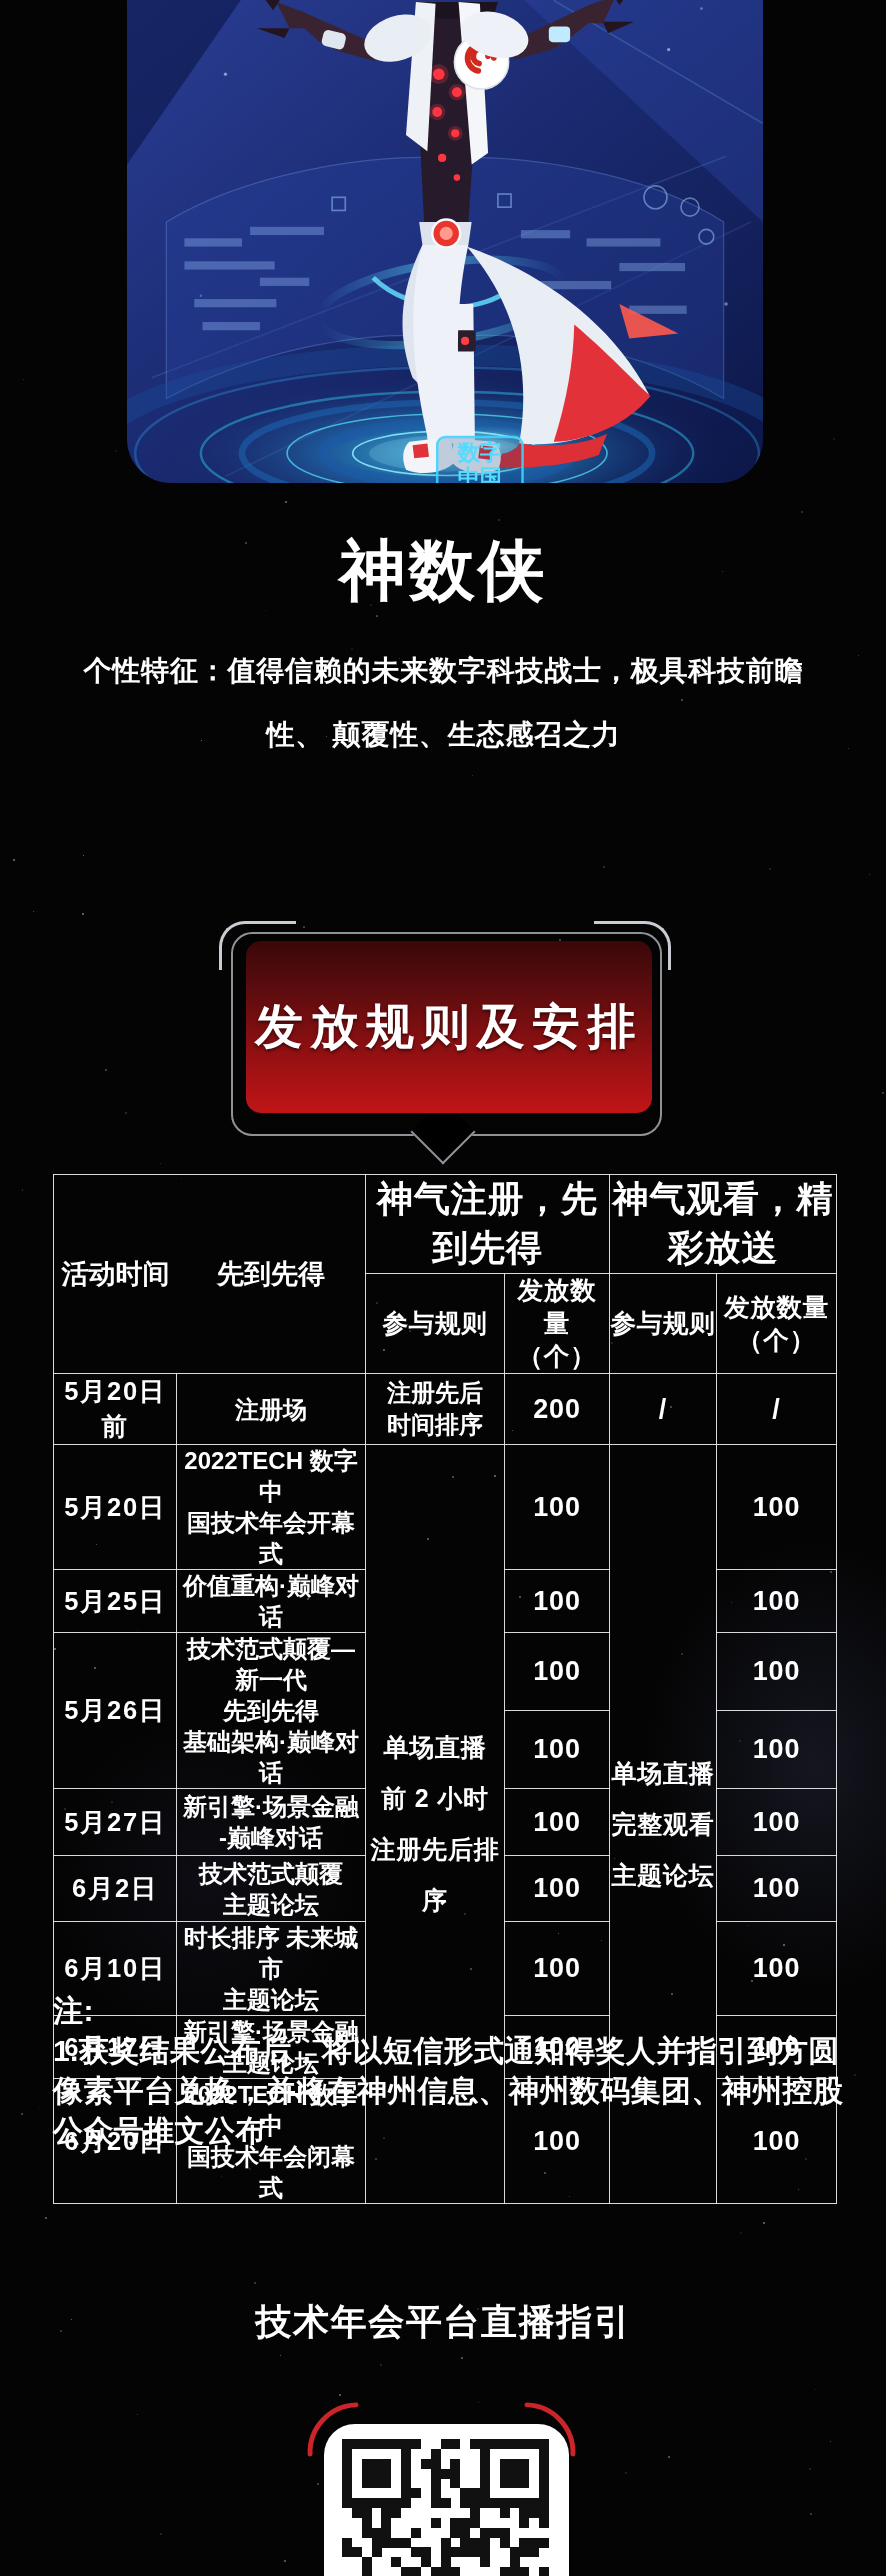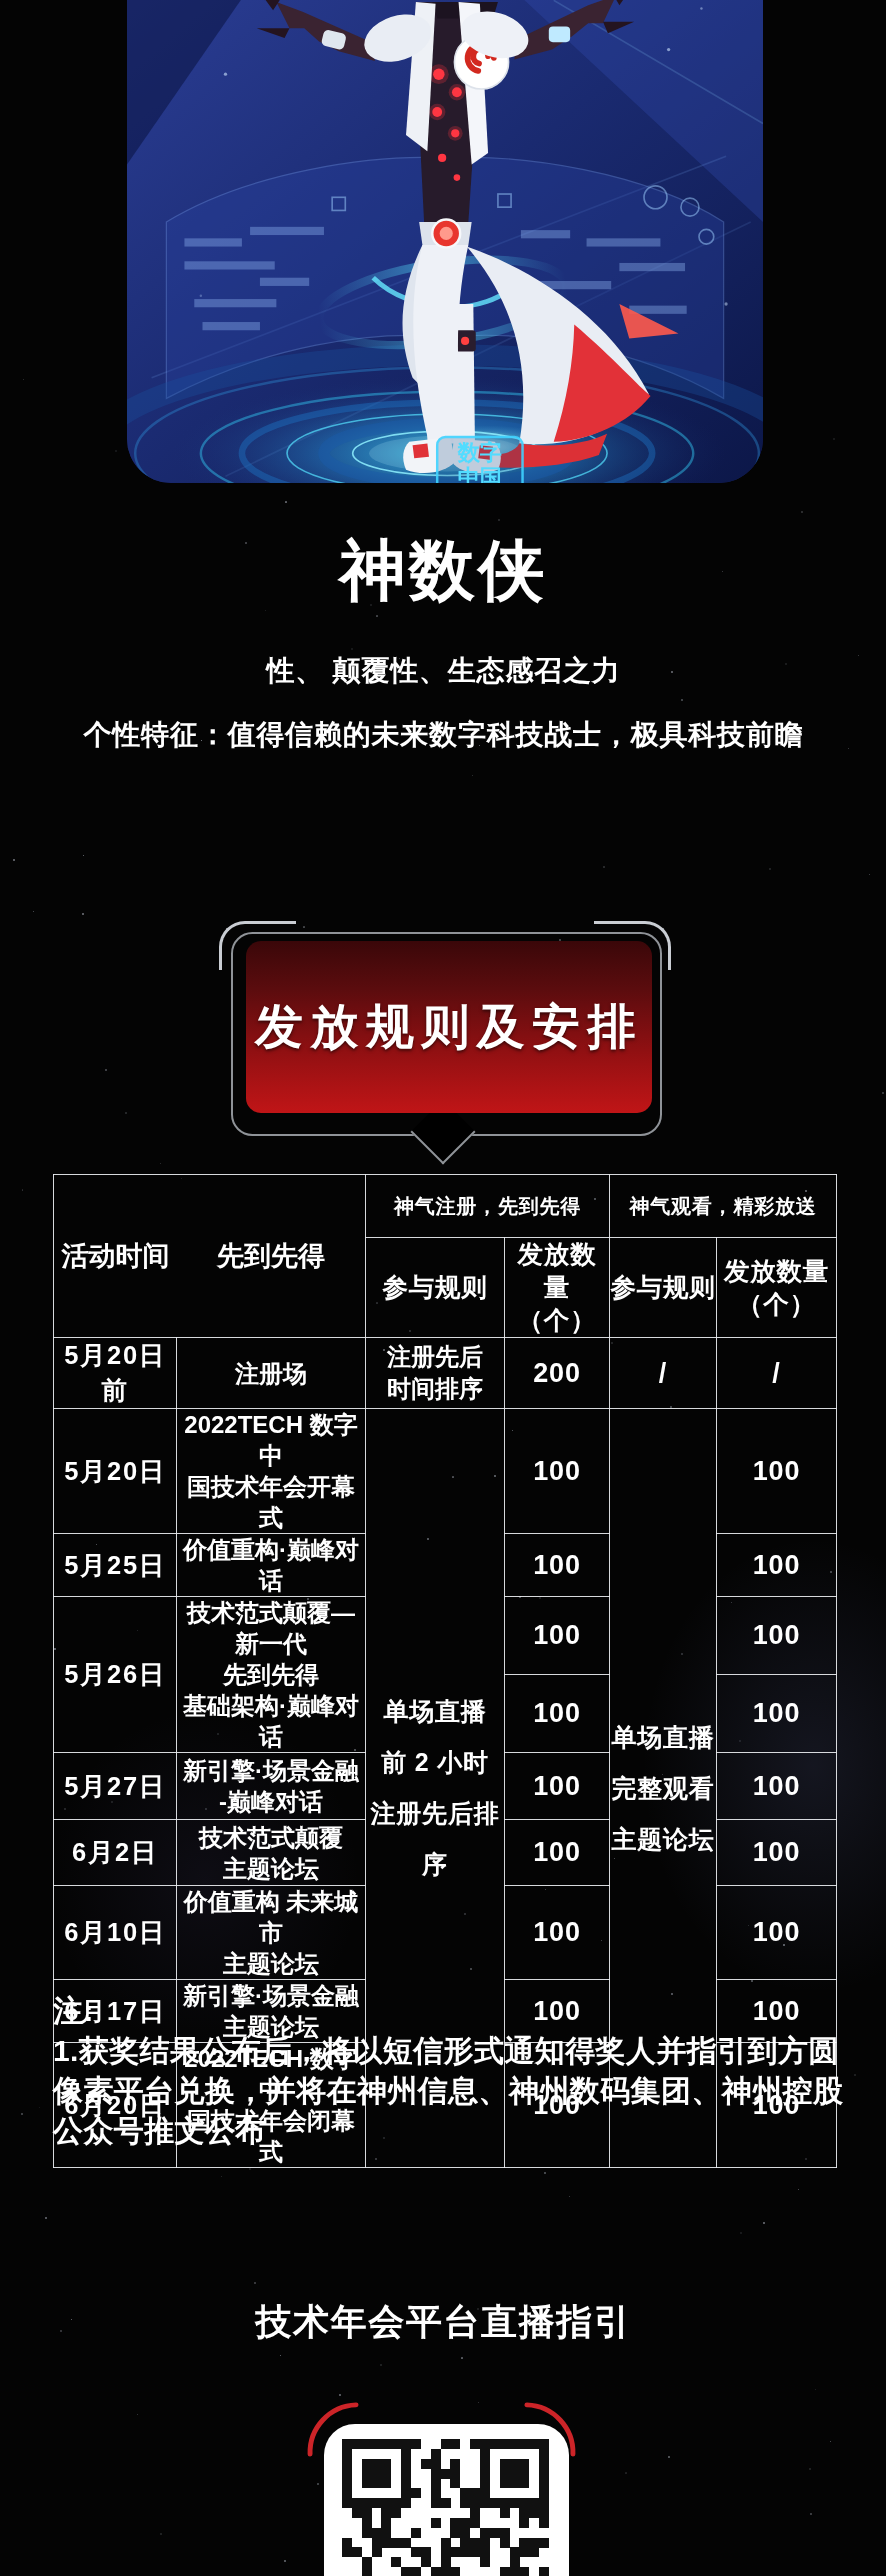--- a/index.html
+++ b/index.html
@@ -64,21 +64,21 @@
     padding:0;margin:0;text-align:center;vertical-align:middle;
     font-weight:bold;color:#fff;overflow:hidden;
   }
   tr.h1{height:63px;} tr.h2{height:66px;}
   tr.r0{height:67px;} tr.r1{height:98px;} tr.r2{height:57px;}
   tr.r3{height:48px;} tr.r4{height:48px;} tr.r5{height:67px;}
   tr.r6{height:66px;} tr.r7{height:60px;} tr.r8{height:63px;} tr.r9{height:67px;}
   .thmain{font-size:27px;}
   .thmain .flexwrap{display:flex;width:100%;height:100%;align-items:center;}
   .thmain .c1{flex:0 0 39.5%;} .thmain .c2{flex:0 0 60.5%;}
-  th.group{font-size:20px;letter-spacing:0.8px;}
+  th.group{font-size:36px;letter-spacing:0.8px;}
   tr.h2 th{font-size:25.5px;line-height:33px;letter-spacing:0.8px;}
   td.d{font-size:25.5px;letter-spacing:1.6px;}
   td.s{font-size:24px;line-height:31px;}
   td.q{font-size:27px;letter-spacing:0.8px;}
   td.rule2{font-size:24px;line-height:32px;}
   td.rulem{font-size:25px;line-height:51px;letter-spacing:0.8px;}
   .ln{display:block;}
 
   
   .notes{left:53px;top:1991px;width:795px;z-index:2;
@@ -386,22 +386,22 @@
   <g>
     <rect x="378" y="592" width="104" height="72" rx="10" fill="#0e3f7a" fill-opacity=".25" stroke="#3fd2ff" stroke-width="3" opacity=".9"></rect>
     <text x="430" y="620" text-anchor="middle" font-size="27" font-weight="bold" fill="#52dcff" font-family="'DejaVu Sans',sans-serif">数字</text>
     <text x="430" y="650" text-anchor="middle" font-size="27" font-weight="bold" fill="#52dcff" font-family="'DejaVu Sans',sans-serif">中国</text>
   </g>
 </svg>
 </div>
 
 <div class="abs page-title">神数侠</div>
 <div class="abs desc">
+  <span class="ln">个性特征：值得信赖的未来数字科技战士，极具科技前瞻</span>
   <span class="ln">性、 颠覆性、生态感召之力</span>
-  <span class="ln">个性特征：值得信赖的未来数字科技战士，极具科技前瞻</span>
 </div>
 
 <div class="abs corner-accent ca-l"></div>
 <div class="abs corner-accent ca-r"></div>
 <div class="abs banner-frame"></div>
 <div class="abs banner-tail"></div>
 <div class="abs banner-btn">发放规则及安排</div>
 
 <div class="abs sched">
 <table>
@@ -505,21 +505,21 @@
       <span class="ln">技术范式颠覆</span>
             <span class="ln">主题论坛</span>
     </td>
     <td class="q">100</td>
     <td class="q">100</td>
   </tr>
 
   <tr class="r7">
     <td class="d">6月10日</td>
     <td class="s">
-      <span class="ln">价值重构 未来城市</span>
+      <span class="ln">时长排序 未来城市</span>
             <span class="ln">主题论坛</span>
     </td>
     <td class="q">100</td>
     <td class="q">100</td>
   </tr>
 
   <tr class="r8">
     <td class="d">6月17日</td>
     <td class="s">
       <span class="ln">新引擎·场景金融</span>

